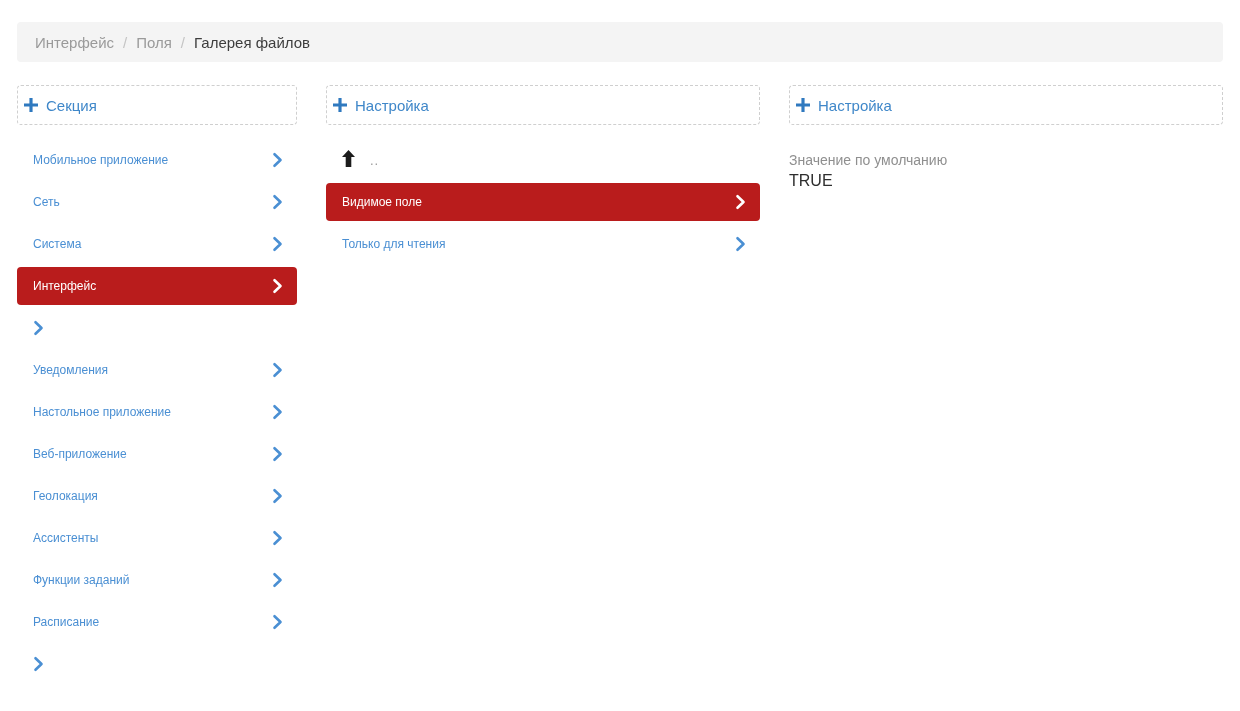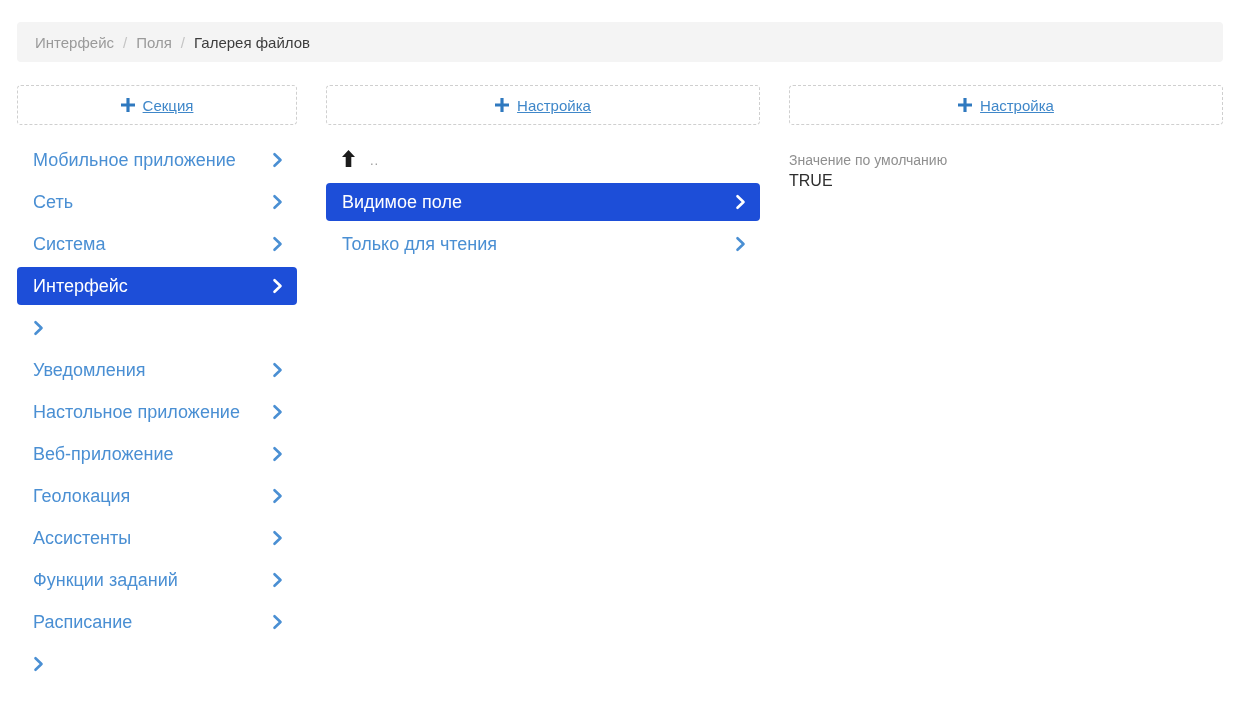--- a/index.html
+++ b/index.html
@@ -33,49 +33,48 @@
   .col-mid   { width: 434px; flex: none; }
   .col-right { flex: 1; min-width: 0; }
 
   
   .toolbar { margin-top: 23px; }
   .add-btn {
     height: 40px; width: 100%;
     background: #fff;
     border: 1px dashed #cfcfcf;
     border-radius: 4px;
-    display: flex; align-items: center; justify-content: center;
+    display: flex; align-items: center; 
     gap: 8px;
     color: #3f87c9; font-size: 15px;
     cursor: pointer;
     font-family: inherit;
-    text-decoration: underline;
   }
   .mid-buttons { display: flex; gap: 13px; }
   .btn-folder { width: 197px; flex: none; }
   .btn-setting { flex: 1; }
   .plus-icon { display: inline-flex; }
 
   
   .main { margin-top: 16px; }
 
   .nav-item, .list-item {
     min-height: 38px;
     margin-bottom: 4px;
     display: flex; align-items: center; justify-content: space-between;
     gap: 8px;
     padding: 0 14px 0 16px;
     border-radius: 4px;
     color: #4a8fd3;
-    font-size: 18px;
+    font-size: 12px;
     line-height: 20px;
     cursor: pointer;
   }
   .nav-item.selected, .list-item.selected {
-    background: #1d4ed8;
+    background: #b91c1c;
     color: #ffffff;
     align-items: center;
   }
   .nav-item.multiline {
     align-items: flex-start;
     padding-top: 9px; padding-bottom: 9px;
   }
   .nav-item.multiline .chev { margin-top: 2px; }
   .chev { display: inline-flex; flex: none; }
 

